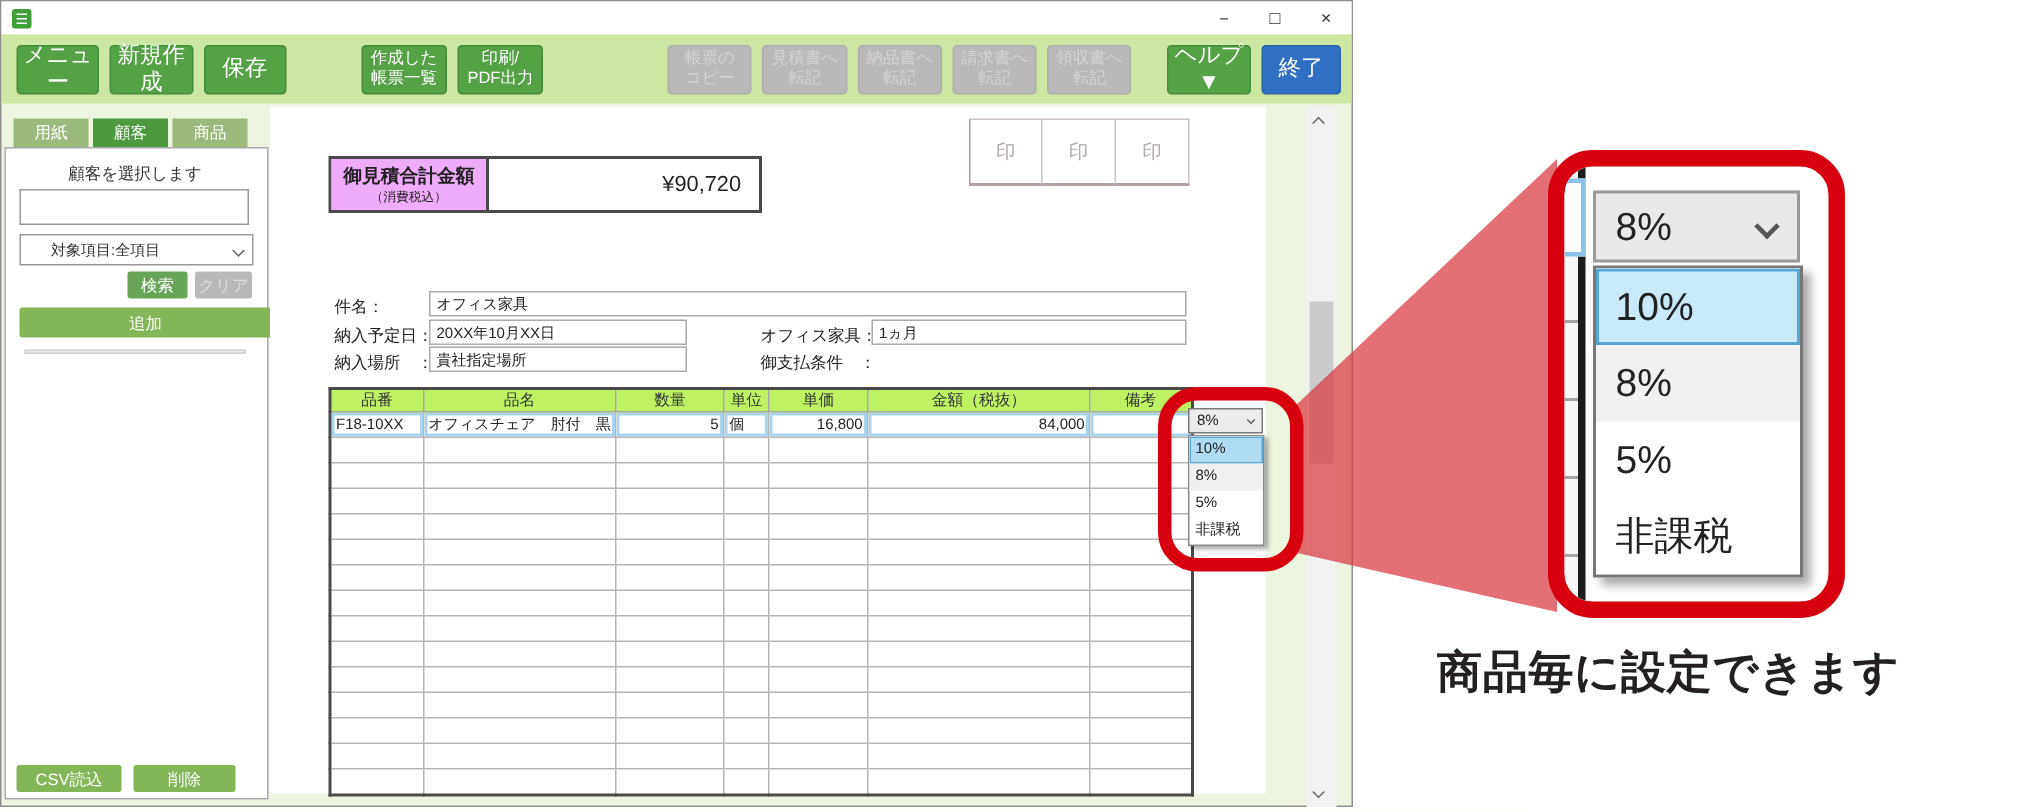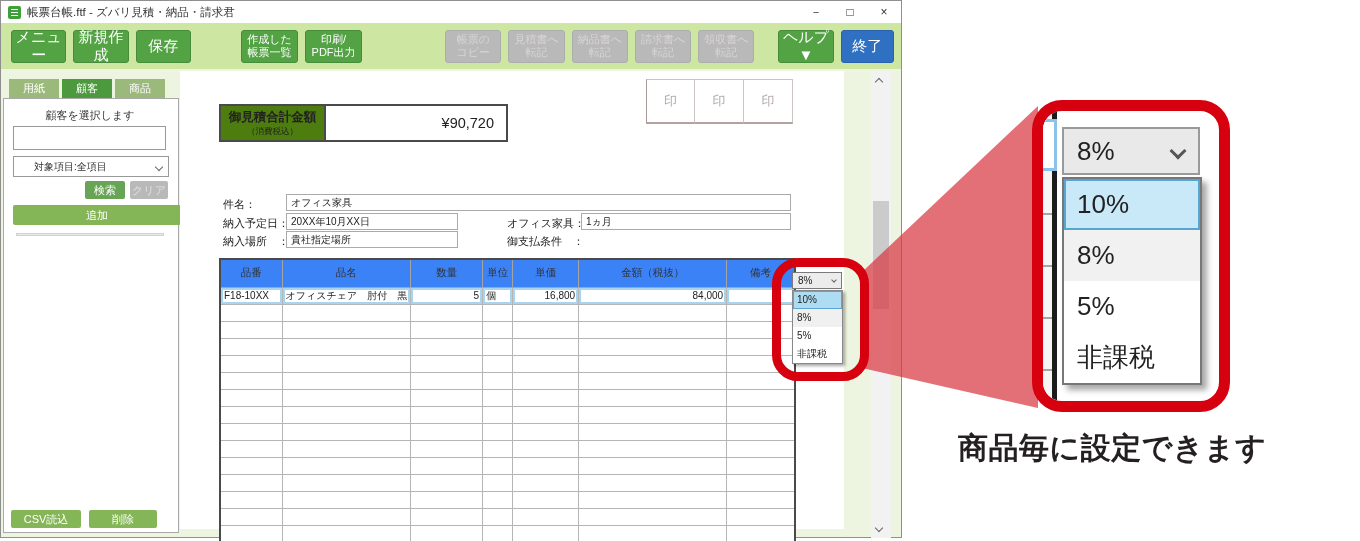--- a/index.html
+++ b/index.html
@@ -68,21 +68,21 @@
   .vtrack { position:absolute; left:870px; top:70px; width:20px; height:467px; background:#f2f2f2; }
   .varrow { position:absolute; left:875px; width:10px; height:10px; color:#777; font-size:9px; }
   .chev { display:inline-block; width:6px; height:6px; border-right:1.5px solid #666;
           border-bottom:1.5px solid #666; transform:rotate(45deg); }
   .chev.up { transform:rotate(-135deg); }
   .vthumb { position:absolute; left:872px; top:200px; width:16px; height:108px; background:#cbcbcb; }
 
   
   .total-box { position:absolute; left:218px; top:103px; width:289px; height:38px;
                border:2px solid #4a4a4a; display:flex; background:#fff; }
-  .total-label { width:105px; background:#4d7c0f; border-right:2px solid #4a4a4a;
+  .total-label { width:105px; background:#f0abfc; border-right:2px solid #4a4a4a;
                  display:flex; flex-direction:column; align-items:center; justify-content:center; }
   .total-label .l1 { font-size:12.5px; font-weight:bold; color:#222; }
   .total-label .l2 { font-size:8.5px; color:#222; }
   .total-value { flex:1; display:flex; align-items:center; justify-content:flex-end;
                  padding-right:12px; font-size:14.5px; color:#222; }
 
   
   .stamps { position:absolute; left:645px; top:78px; display:flex; }
   .stamp { width:49px; height:45px; border:1px solid #ccc3c3; border-left:none;
            border-bottom:2px solid #b5a1a1; display:flex; align-items:center; justify-content:center;
@@ -90,22 +90,22 @@
   .stamp:first-child { border-left:1px solid #a99; }
 
   
   .fld-label { position:absolute; font-size:11px; color:#222; }
   .fld-cell { position:absolute; height:17px; border:1px solid #aaa; background:#fff;
               font-size:10px; color:#222; display:flex; align-items:center; padding-left:4px; }
 
   
   table.items { position:absolute; left:218px; top:257px; border-collapse:collapse;
                 table-layout:fixed; background:#fff; border:2px solid #4a4a4a; }
-  table.items th { height:28px; font-size:10.5px; font-weight:normal; color:#333;
-                   background:#3b82f6; border:1px solid #a5a5a5; }
+  table.items th { height:15px; font-size:10.5px; font-weight:normal; color:#333;
+                   background:#bef264; border:1px solid #a5a5a5; }
   table.items td { height:17px; font-size:10px; color:#222; border:1px solid #b5b5b5;
                    padding:0 3px; overflow:hidden; white-space:nowrap; }
   td.sel { box-shadow:inset 0 0 0 2px #a9d4f0; }
   .c0{width:62px;} .c1{width:126px;} .c2{width:72px;} .c3{width:30px;}
   .c4{width:66px;} .c5{width:148px;} .c6{width:68px;}
   .al{text-align:left;} .ar{text-align:right;}
 
   
   .tax-select { position:absolute; left:791px; top:271px; width:50px; height:17px;
                 background:#ececec; border:1px solid #7a7a7a; font-size:10px; color:#222;
@@ -143,21 +143,20 @@
   .caption { position:absolute; left:958px; top:428px; width:402px; font-size:30px;
              font-weight:800; color:#241f21; letter-spacing:0.5px; z-index:5; }
 </style>
 </head>
 <body>
 
 <div id="app">
 
   <div class="titlebar">
     <div class="appicon"></div>
-    <div class="title-text">帳票台帳.ftf - ズバリ見積・納品・請求君</div>
     <div class="win-controls">
       <div class="win-btn">－</div>
       <div class="win-btn">□</div>
       <div class="win-btn">×</div>
     </div>
   </div>
 
   <div class="toolbar">
     <div class="tbtn green">メニュー</div>
     <div class="tbtn green">新規作成</div>

